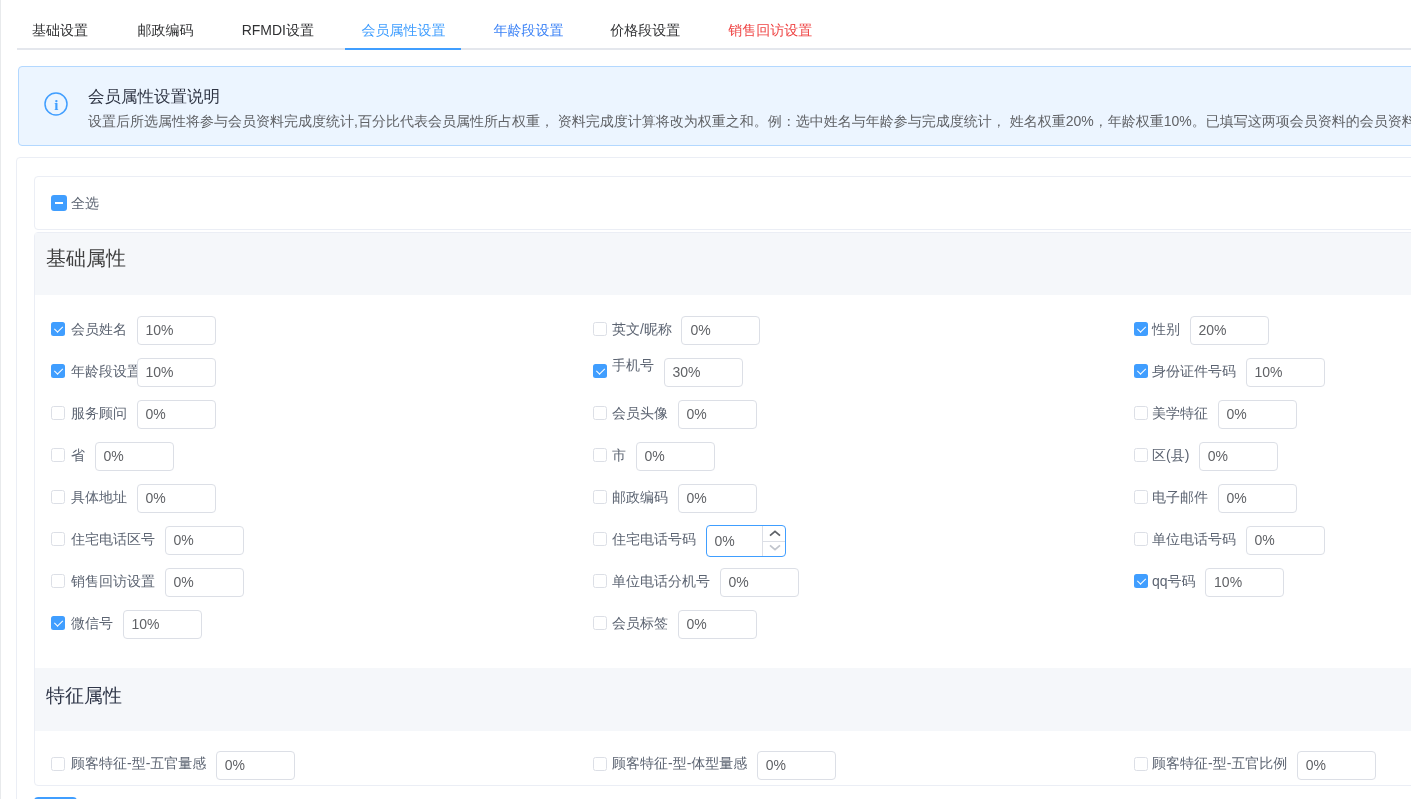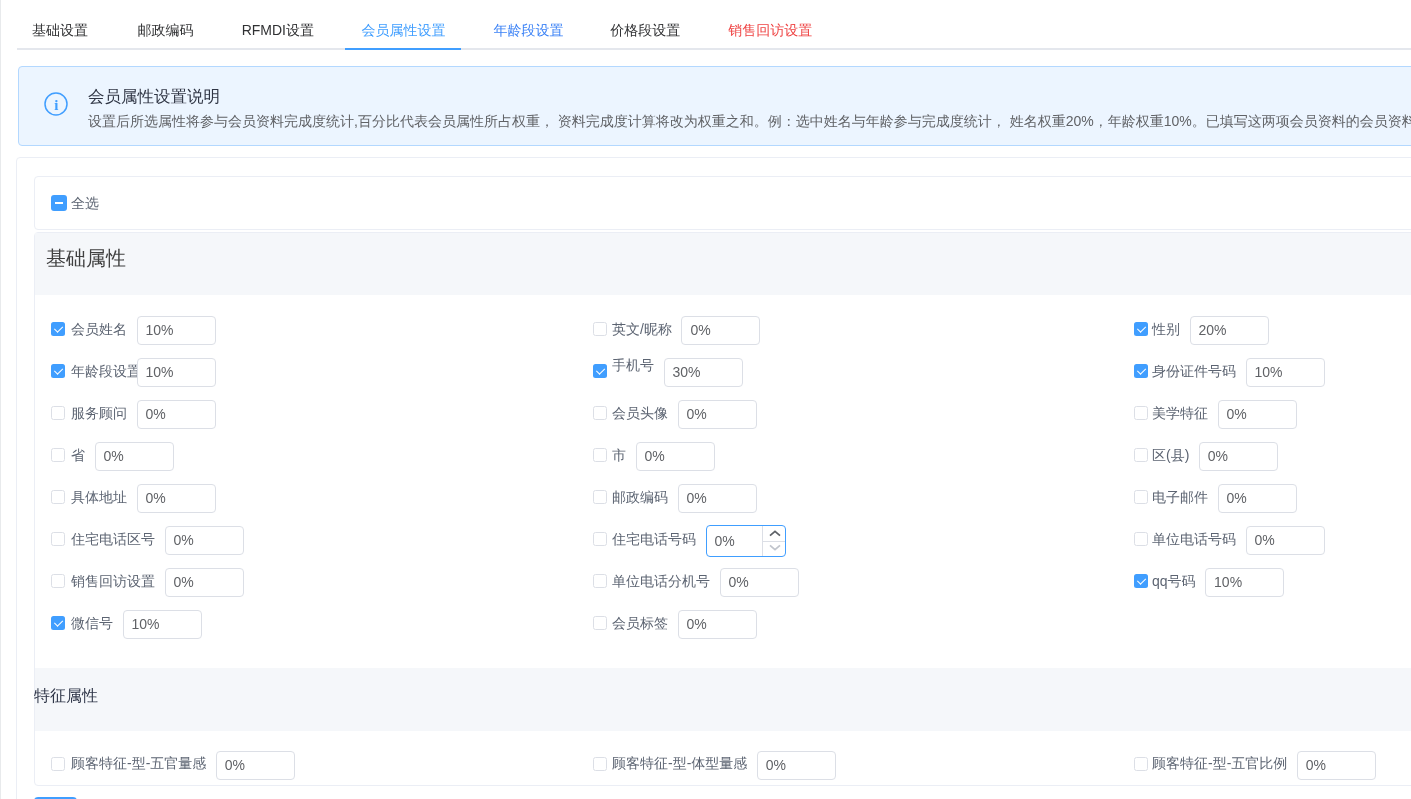--- a/index.html
+++ b/index.html
@@ -30,21 +30,21 @@
 <div class="a" style="left:88px;top:114px;font-size:14px;line-height:15px;color:#606266;white-space:nowrap">设置后所选属性将参与会员资料完成度统计,百分比代表会员属性所占权重， 资料完成度计算将改为权重之和。例：选中姓名与年龄参与完成度统计， 姓名权重20%，年龄权重10%。已填写这两项会员资料的会员资料完成度为30%。</div>
 <div class="a" style="left:16px;top:157px;width:1664px;height:760px;box-sizing:border-box;border:1px solid #ebeef5;border-radius:4px;background:#fff"></div>
 <div class="a" style="left:34px;top:176px;width:1628px;height:54px;box-sizing:border-box;border:1px solid #ebeef5;border-radius:4px"></div>
 <div class="a" style="left:51px;top:195px;width:16px;height:16px;background:#409eff;border-radius:3px"></div>
 <div class="a" style="left:55px;top:202px;width:8px;height:2px;background:#fff"></div>
 <div class="lb" style="left:71px;top:195.5px">全选</div>
 <div class="a" style="left:34px;top:232px;width:1628px;height:554px;box-sizing:border-box;border:1px solid #ebeef5;border-radius:4px"></div>
 <div class="a" style="left:35px;top:233px;width:1626px;height:62px;background:#f5f7fa"></div>
 <div class="a" style="left:46px;top:249.5px;font-size:20px;line-height:17px;color:#404040">基础属性</div>
 <div class="a" style="left:35px;top:668px;width:1626px;height:63px;background:#f5f7fa"></div>
-<div class="a" style="left:34px;top:686.5px;font-size:16px;line-height:17px;color:#2f3648">特征属性</div>
+<div class="a" style="left:46px;top:686.5px;font-size:19px;line-height:17px;color:#2f3648">特征属性</div>
 <div class="cb c1" style="left:51.0px;top:322px"></div>
 <div class="lb" style="left:71.0px;top:321.5px">会员姓名</div>
 <div class="inp" style="left:136.5px;top:316px">10%</div>
 <div class="cb c0" style="left:593.0px;top:322px"></div>
 <div class="lb" style="left:612.0px;top:321.5px">英文/昵称</div>
 <div class="inp" style="left:681.4px;top:316px">0%</div>
 <div class="cb c1" style="left:1134.0px;top:322px"></div>
 <div class="lb" style="left:1152.0px;top:321.5px">性别</div>
 <div class="inp" style="left:1189.5px;top:316px">20%</div>
 <div class="cb c1" style="left:51.0px;top:364px"></div>

